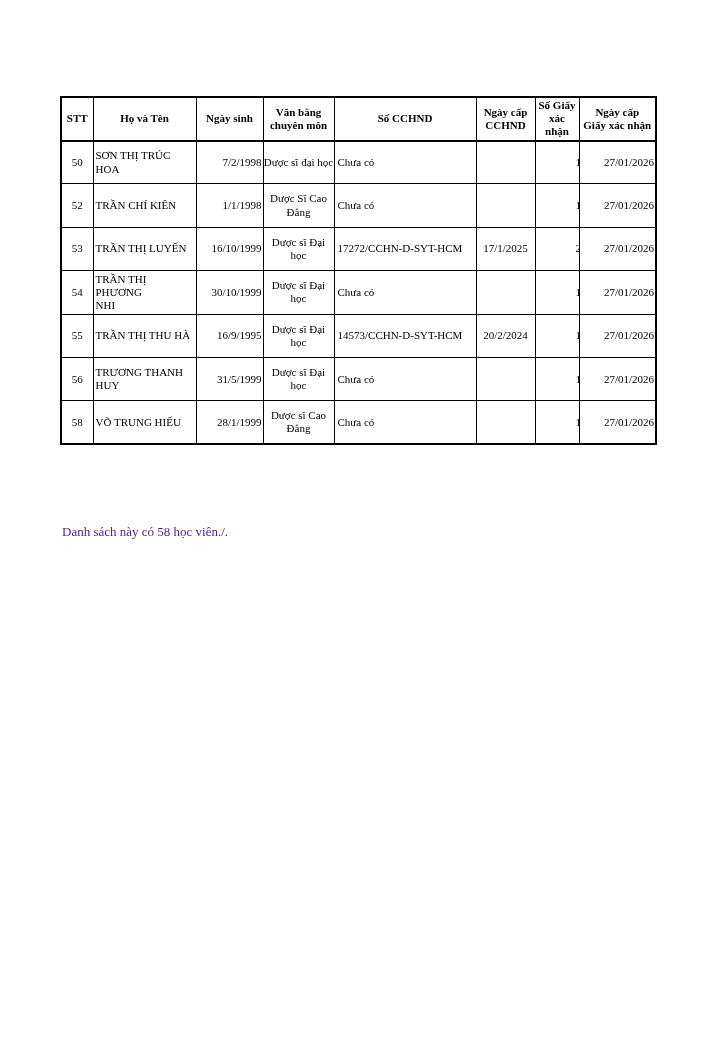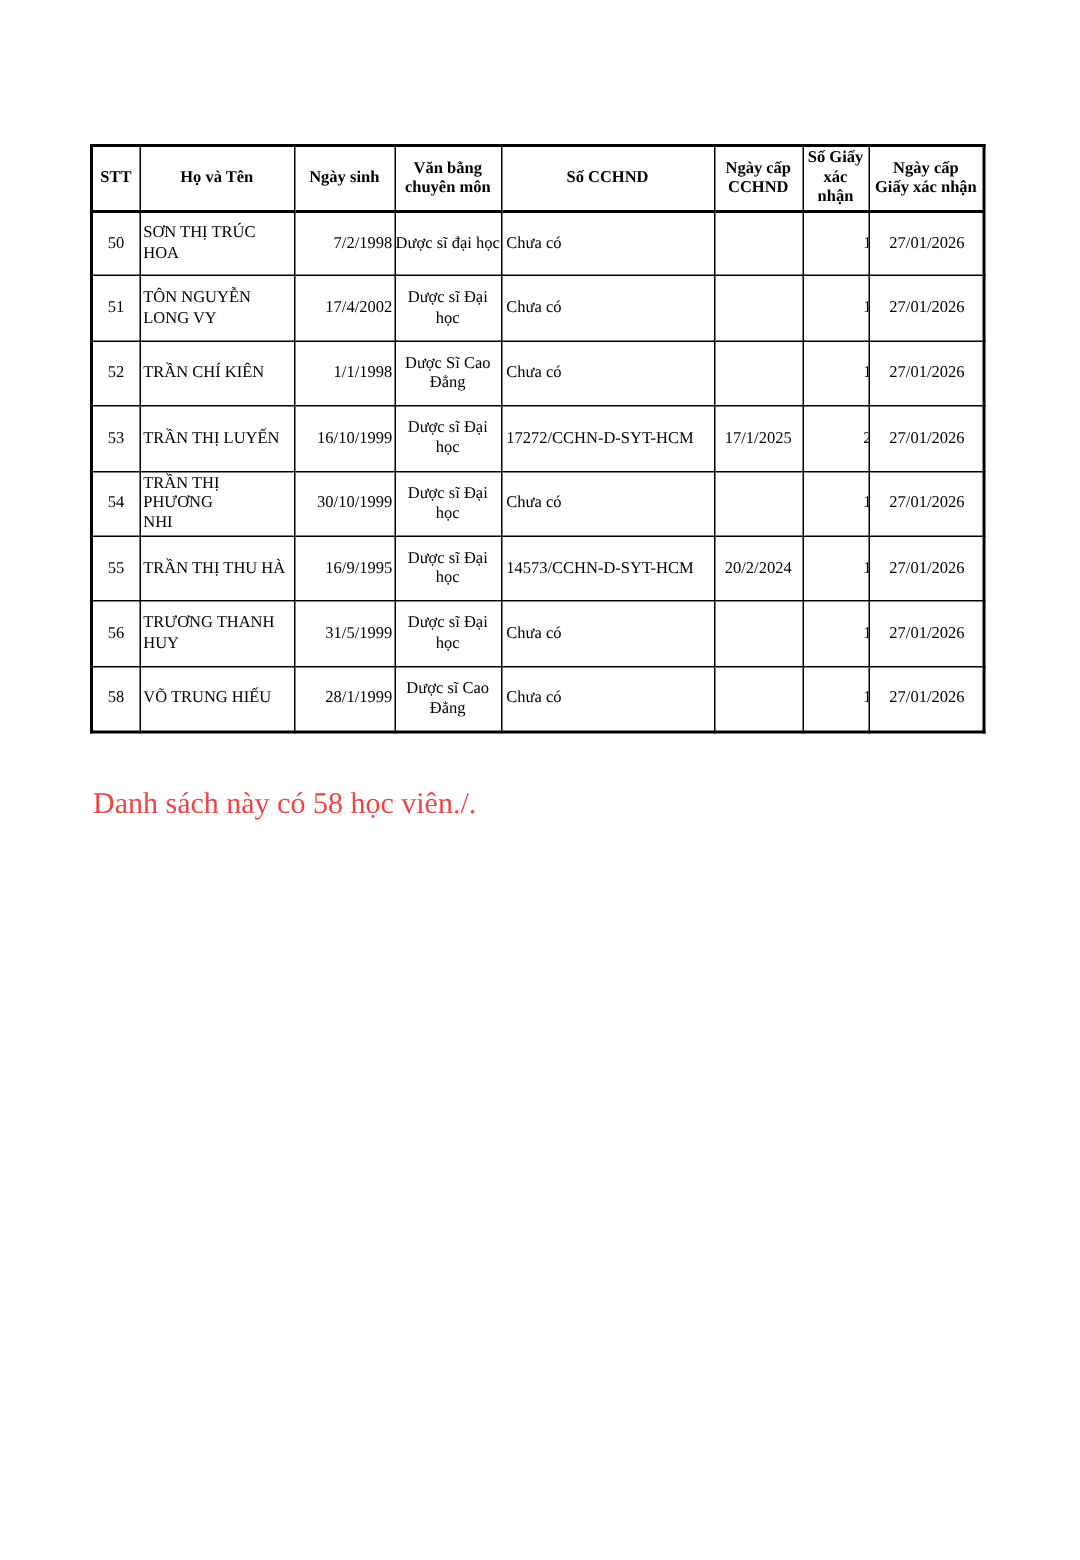--- a/index.html
+++ b/index.html
@@ -25,24 +25,24 @@
     border-bottom:2px solid #000; padding:1px;
   }
   .roster tbody td { height:43.4px; }
   .col-stt      { text-align:center; }
   .col-name     { text-align:left;  padding:1px 1px 1px 2px; }
   .col-dob      { text-align:right; padding-right:1px; }
   .col-degree   { text-align:center; padding:0;margin-left:43px; }
   .col-cchnd    { text-align:left;  padding-left:3px; }
   .col-cchnd-dt { text-align:center;margin-left:24px; }
   .col-certno   { text-align:center;padding-left:40px; }
-  .col-certdt   { text-align:right; padding-right:12px; }
+  .col-certdt   { text-align:right; padding-right:1px; }
   .summary {
     position:absolute; left:62px; top:524px;
-    font-size:20px; line-height:1.2; color:#ef4444;
+    font-size:13px; line-height:1.2; color:#4c1d95;
   }
 </style>
 </head>
 <body>
 
 <div class="page">
 
   <table class="roster">
     <colgroup>
       <col style="width:32px">
@@ -72,32 +72,20 @@
     </thead>
     <tbody>
       <tr>
         <td class="col-stt">50</td>
         <td class="col-name">SƠN THỊ TRÚC HOA</td>
         <td class="col-dob">7/2/1998</td>
         <td class="col-degree">Dược sĩ đại học</td>
         <td class="col-cchnd">Chưa có</td>
         <td class="col-cchnd-dt"></td>
         <td class="col-certno">131</td>
-        <td class="col-certdt">27/01/2026</td>
-      </tr>
-      <tr>
-        <td class="col-stt">51</td>
-        <td class="col-name">TÔN NGUYỄN
-LONG VY</td>
-        <td class="col-dob">17/4/2002</td>
-        <td class="col-degree">Dược sĩ Đại
-học</td>
-        <td class="col-cchnd">Chưa có</td>
-        <td class="col-cchnd-dt"></td>
-        <td class="col-certno">132</td>
         <td class="col-certdt">27/01/2026</td>
       </tr>
       <tr>
         <td class="col-stt">52</td>
         <td class="col-name">TRẦN CHÍ KIÊN</td>
         <td class="col-dob">1/1/1998</td>
         <td class="col-degree">Dược Sĩ Cao
 Đẳng</td>
         <td class="col-cchnd">Chưa có</td>
         <td class="col-cchnd-dt"></td>

